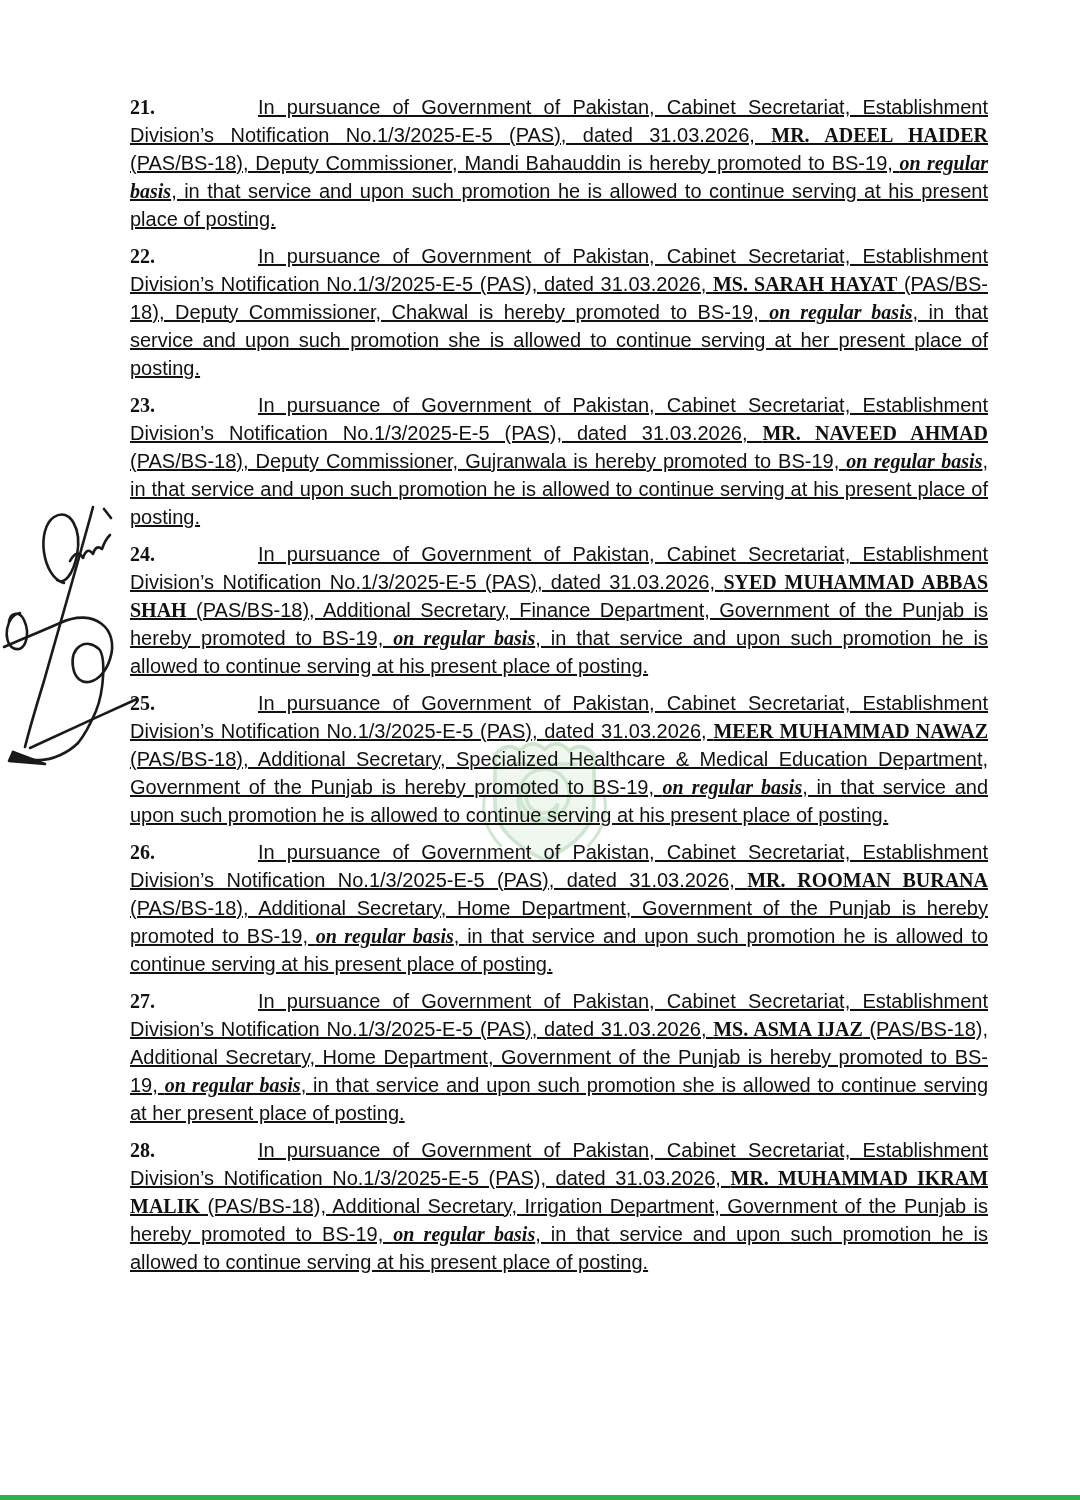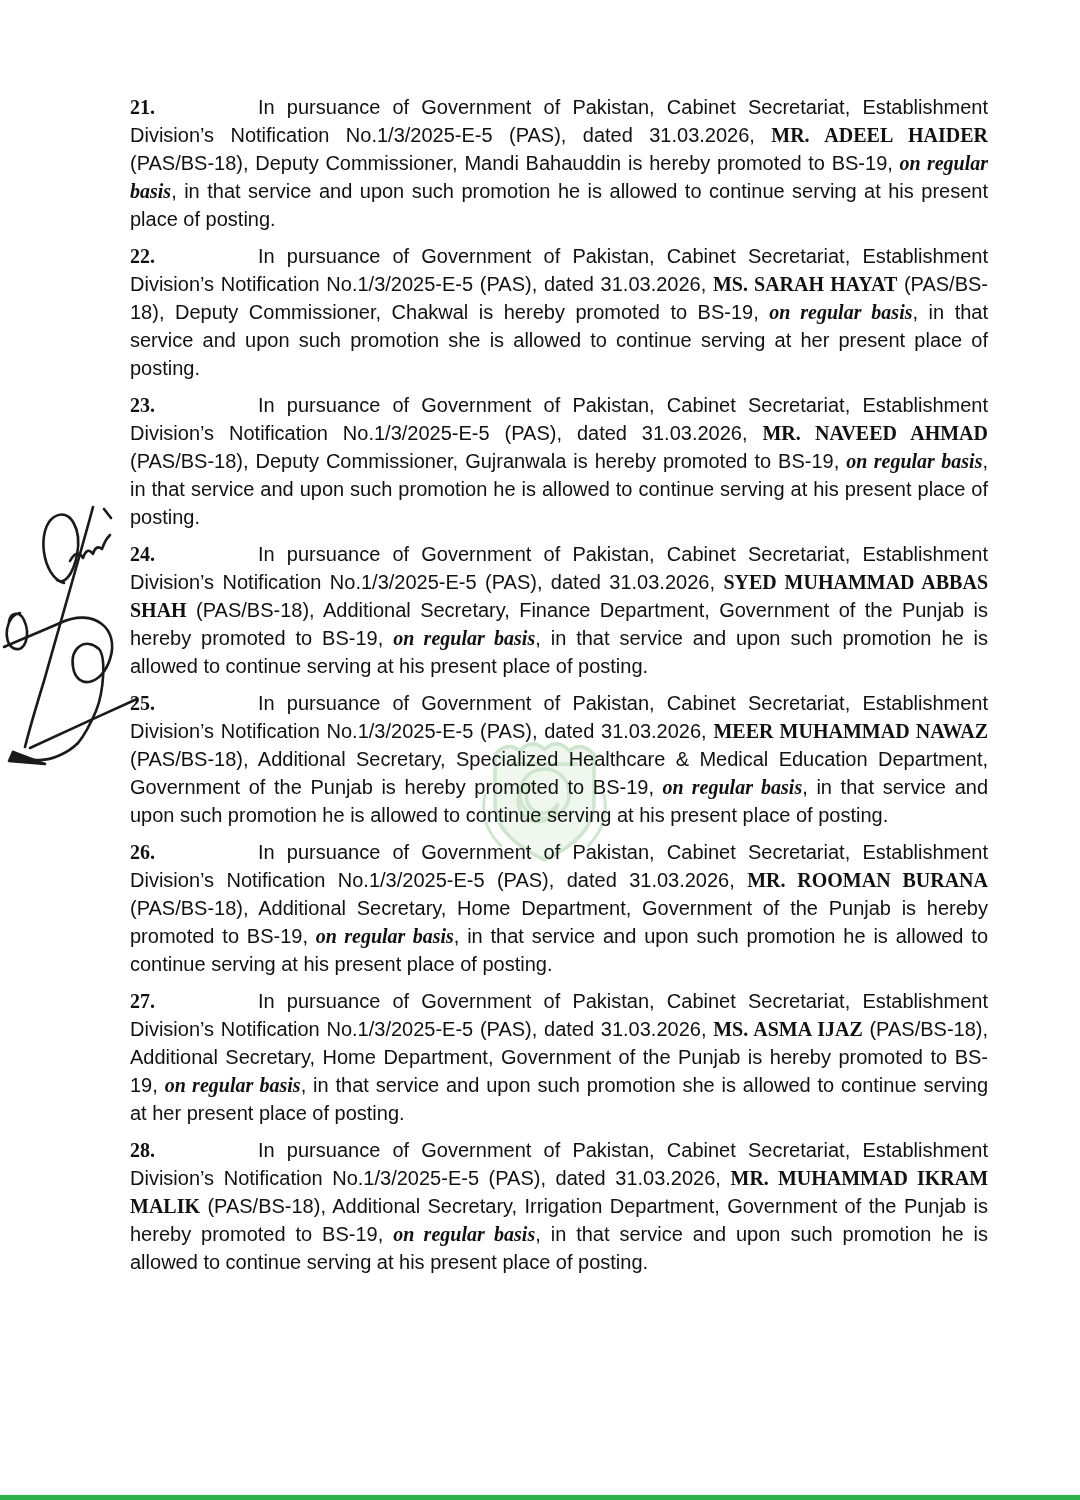--- a/index.html
+++ b/index.html
@@ -27,20 +27,21 @@
     top: 93px;
     width: 858px;
     z-index: 2;
   }
   .para {
     margin: 0 0 9px 0;
     font-size: 20px;
     line-height: 28px;
     text-align: justify;
     color: var(--text);
+    text-decoration: underline;
   }
   .num {
     display: inline-block;
     width: 128px;
     font-family: "Liberation Serif", "DejaVu Serif", serif;
     font-weight: bold;
   }
   .body { font-family: "Liberation Sans", "DejaVu Sans", sans-serif; }
   .name {
     font-family: "Liberation Serif", "DejaVu Serif", serif;

